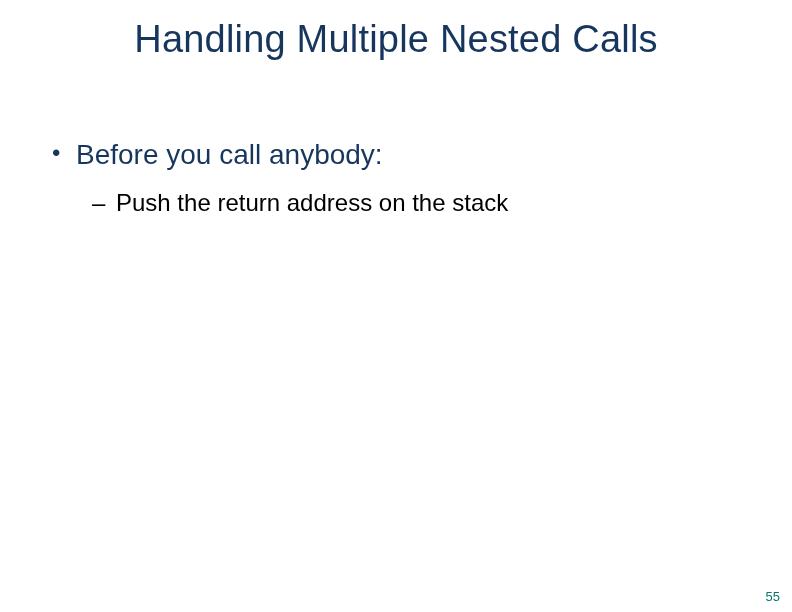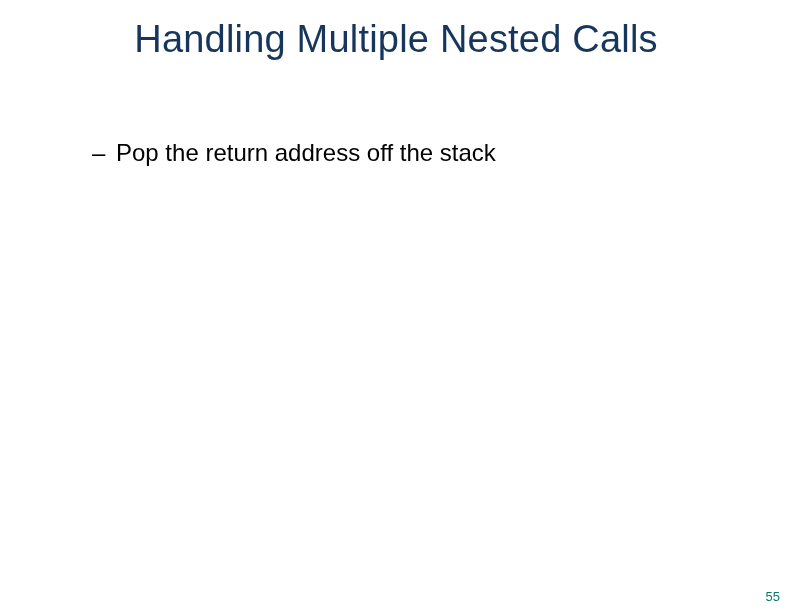--- a/index.html
+++ b/index.html
@@ -71,18 +71,19 @@
       color: #0f766e;
     }
   </style>
 </head>
 <body>
 
 <div class="slide">
   <h1 class="title">Handling Multiple Nested Calls</h1>
 
   <div class="content">
+    <div class="bullet-level1">Before you call anybody:</div>
+    <div class="bullet-level2">Push the return address on the stack</div>
 
-    <div class="bullet-level2">Pop the return address off the stack</div>
   </div>
 
   <div class="page-number">55</div>
 </div>
 
 </body></html>

